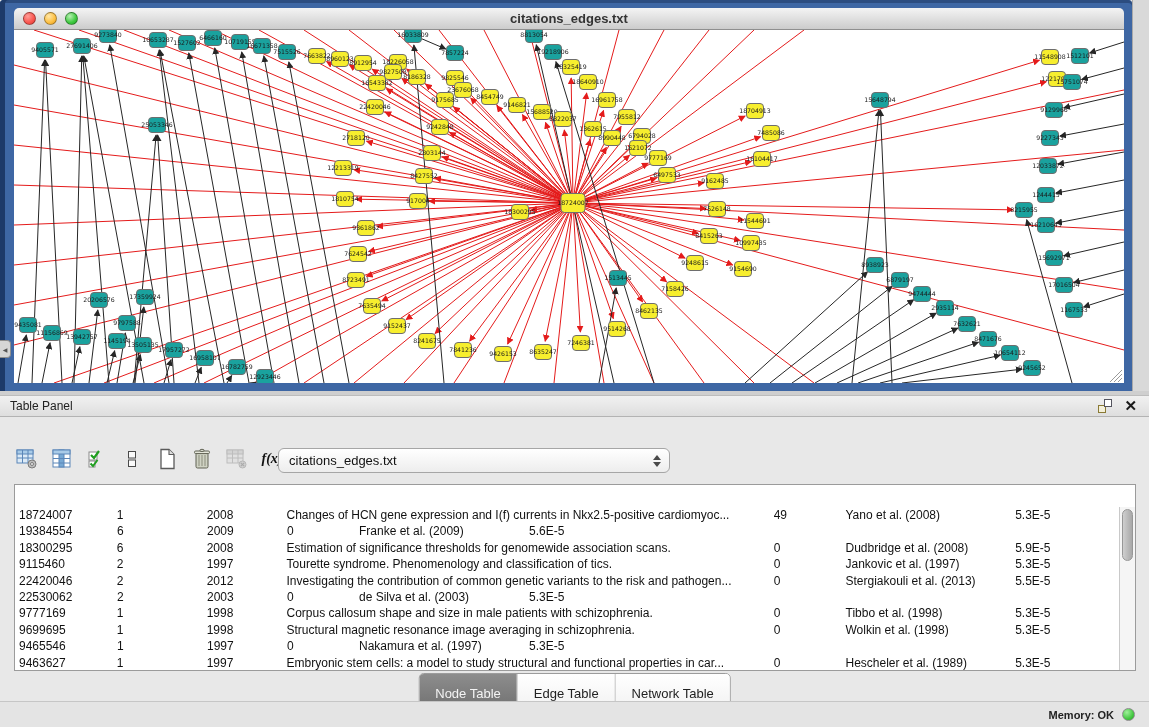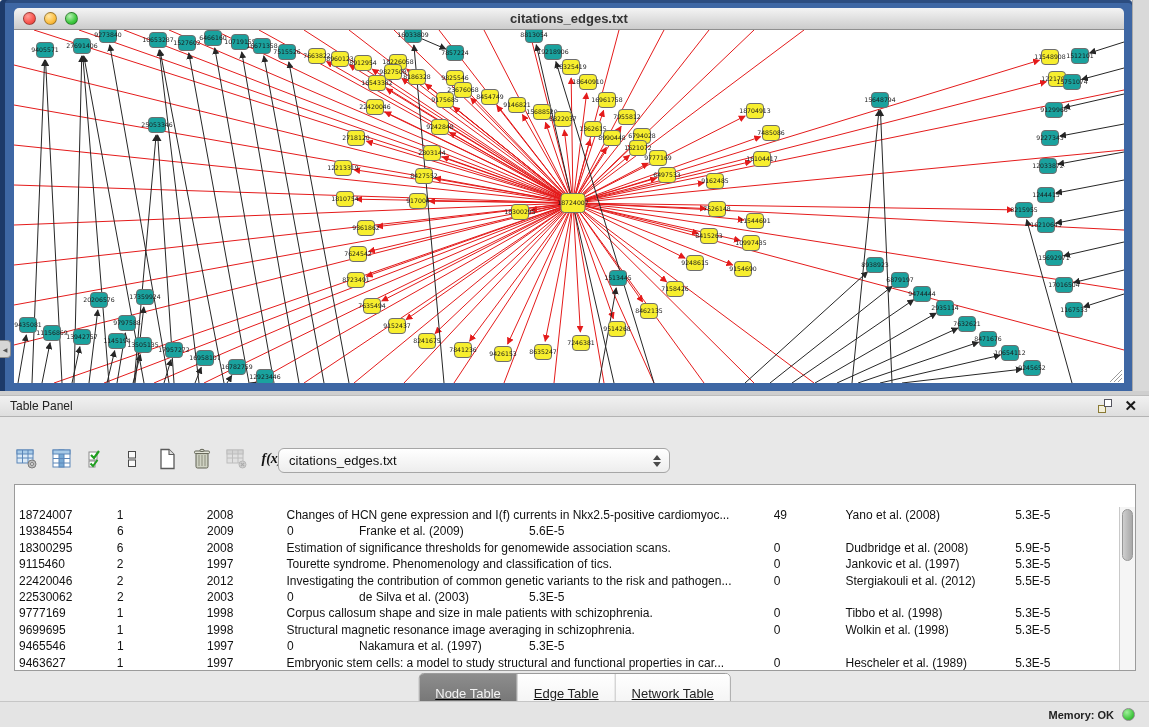--- a/index.html
+++ b/index.html
@@ -69,21 +69,21 @@
   .tr { display:flex; height:16.4px; }
   .td { font-size:12px; color:#111; line-height:16.4px; padding-left:6px; white-space:nowrap; overflow:hidden; }
   .tr .td:first-child { padding-left:4px; }
   #vscroll { position:absolute; right:0; top:22px; width:16px; bottom:0;
     background:#f5f5f5; border-left:1px solid #c9c9c9; }
   #vthumb { position:absolute; left:2px; top:2px; width:11px; height:52px; border-radius:6px;
     background:linear-gradient(90deg,#cfcfcf,#a8a8a8); border:1px solid #979797; }
 
   
   #tabs { position:absolute; left:50%; transform:translateX(-50%); top:673px; height:40px;
-    display:flex; border:1px solid #9c9c9c; border-radius:5px; overflow:hidden; background:#fff;text-decoration:underline; }
+    display:flex; border:1px solid #9c9c9c; border-radius:5px; overflow:hidden; background:#fff; }
   .tab { padding:0 16px; font-size:13px; color:#222; display:flex; align-items:center;
     border-right:1px solid #b5b5b5; background:linear-gradient(#ffffff,#f1f1f1); }
   .tab:last-child { border-right:none; }
   .tab.active { background:linear-gradient(#8d8d8d,#6f6f6f); color:#f4f4f4; }
 
   
   #statusbar { position:absolute; left:0; top:701px; width:1149px; height:26px; background:#e4e4e4;
     border-top:1px solid #c6c6c6; display:flex; align-items:center; justify-content:flex-end;font-weight:bold; }
   #mem-label { font-size:11px; color:#222; margin-right:8px; }
   #mem-dot { width:13px; height:13px; border-radius:50%; margin-right:14px;
@@ -829,21 +829,21 @@
           <div class="td col4">0</div>
           <div class="td col5">Jankovic et al. (1997)</div>
           <div class="td col6">5.3E-5</div>
         </div>
         <div class="tr">
           <div class="td col0">22420046</div>
           <div class="td col1">2</div>
           <div class="td col2">2012</div>
           <div class="td col3">Investigating the contribution of common genetic variants to the risk and pathogen...</div>
           <div class="td col4">0</div>
-          <div class="td col5">Stergiakouli et al. (2012)</div>
+          <div class="td col5">Stergiakouli et al. (2013)</div>
           <div class="td col6">5.5E-5</div>
         </div>
         <div class="tr">
           <div class="td col0">22530062</div>
           <div class="td col1">2</div>
           <div class="td col2">2003</div>
           <div class="td col4">0</div>
           <div class="td col5">de Silva et al. (2003)</div>
           <div class="td col6">5.3E-5</div>
         </div>

